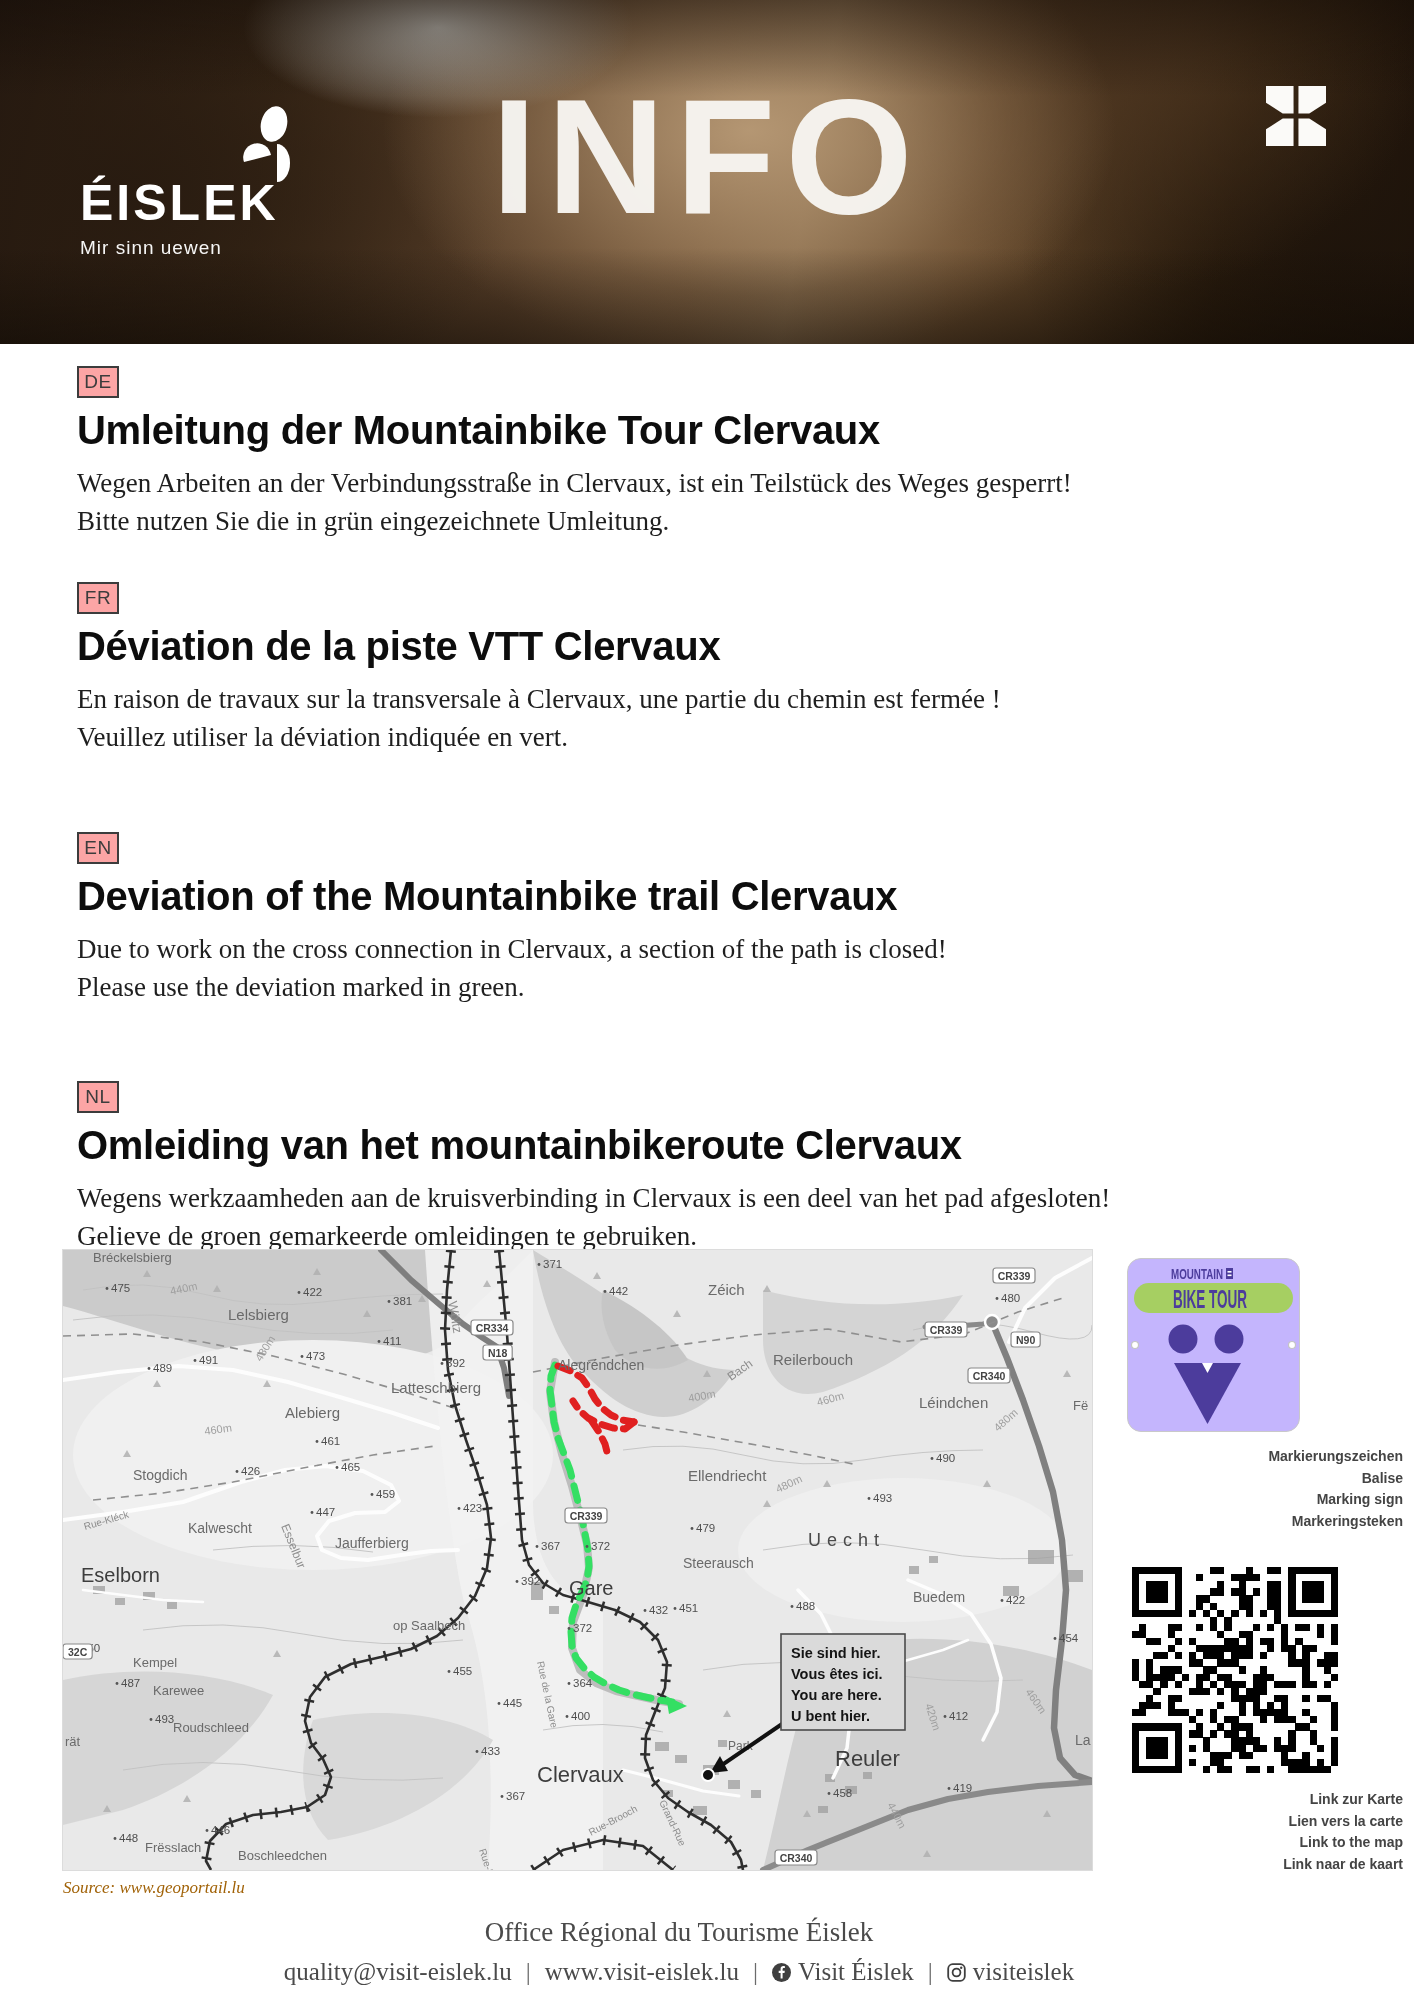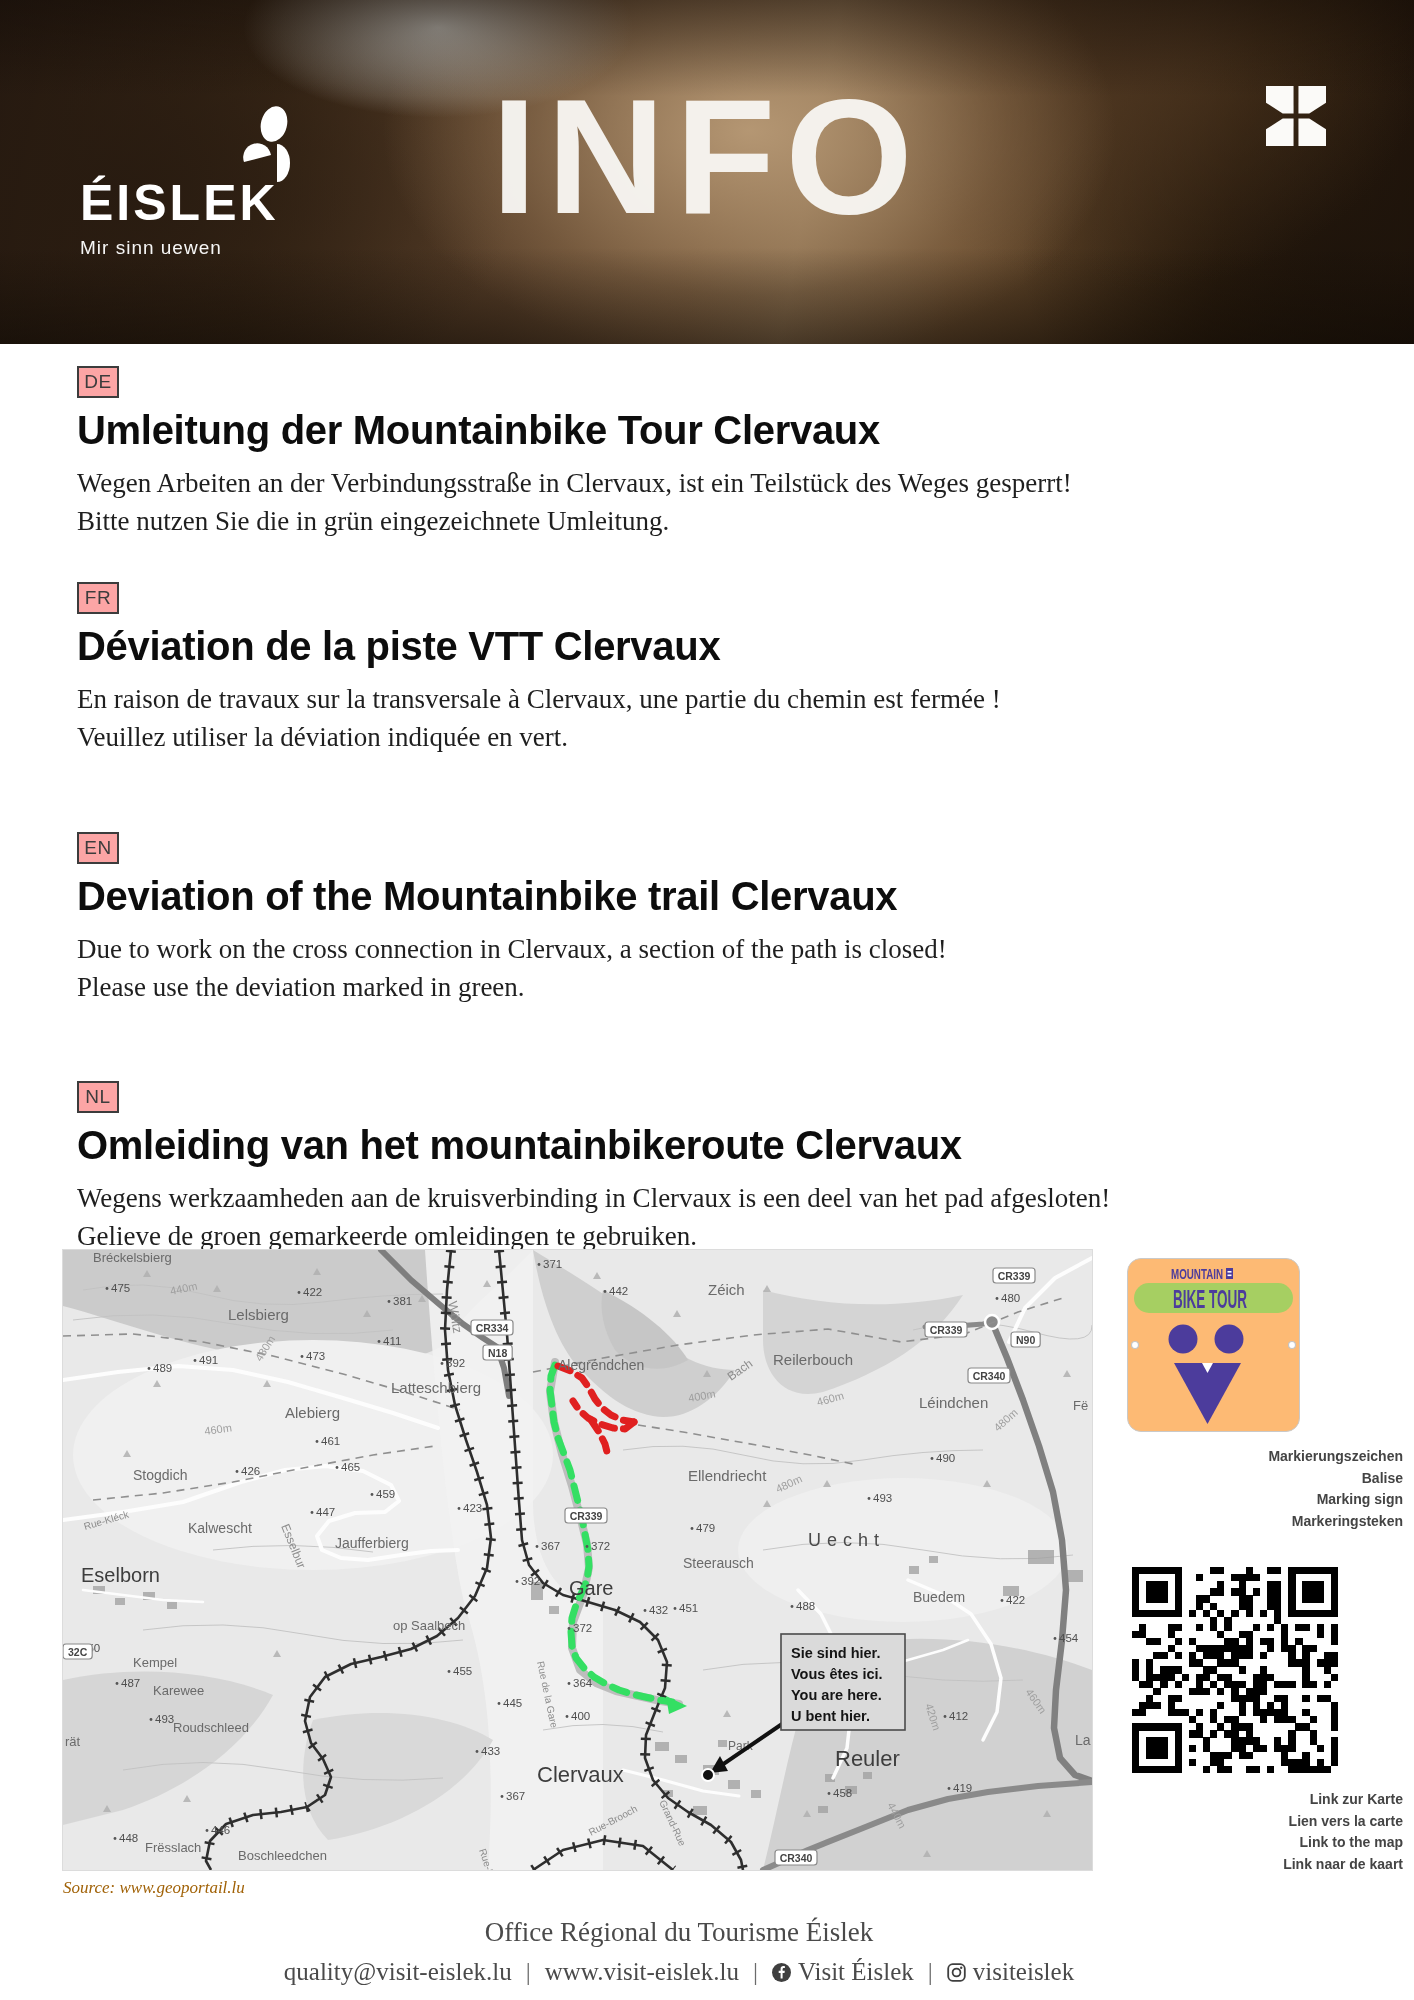--- a/index.html
+++ b/index.html
@@ -36,21 +36,21 @@
   
   .map-wrap{position:absolute;left:63px;top:1250px;width:1029px;height:620px;background:#e9e9e9;
       outline:1px solid #dcdcdc;}
   .map-wrap svg{display:block;}
   text.pl{fill:#6a6a6a;} text.town{fill:#3d3d3d;} text.town2{fill:#4a4a4a;letter-spacing:6px;}
   text.ct{fill:#9f9f9f;} text.st{fill:#8d8d8d;} text.ev{fill:#4f4f4f;}
   .map-src{position:absolute;left:63px;top:1878px;font-family:"Liberation Serif",serif;font-style:italic;
       font-size:17px;color:#a16207;}
 
   
-  .sign-card{position:absolute;left:1127px;top:1258px;width:171px;height:172px;background:#fdba74;
+  .sign-card{position:absolute;left:1127px;top:1258px;width:171px;height:172px;background:#c4b5fd;
       border:1.5px solid #c9c9c9;border-radius:14px;overflow:hidden;}
   .side-text{position:absolute;left:1133px;width:270px;font-weight:bold;font-size:14px;line-height:21.5px;color:#444;text-align:right;}
   .marking-text{top:1446px;} .link-text{top:1789px;}
   .qr{position:absolute;left:1132px;top:1567px;width:206px;height:206px;background:#fff;}
 
   
   .footer{position:absolute;left:0;top:1916px;width:1358px;text-align:center;
       font-family:"Liberation Serif",serif;color:#4a4a4a;}
   .footer-org{font-size:27px;line-height:32px;}
   .footer-contact{margin-top:8px;font-size:25px;line-height:32px;display:flex;justify-content:center;

